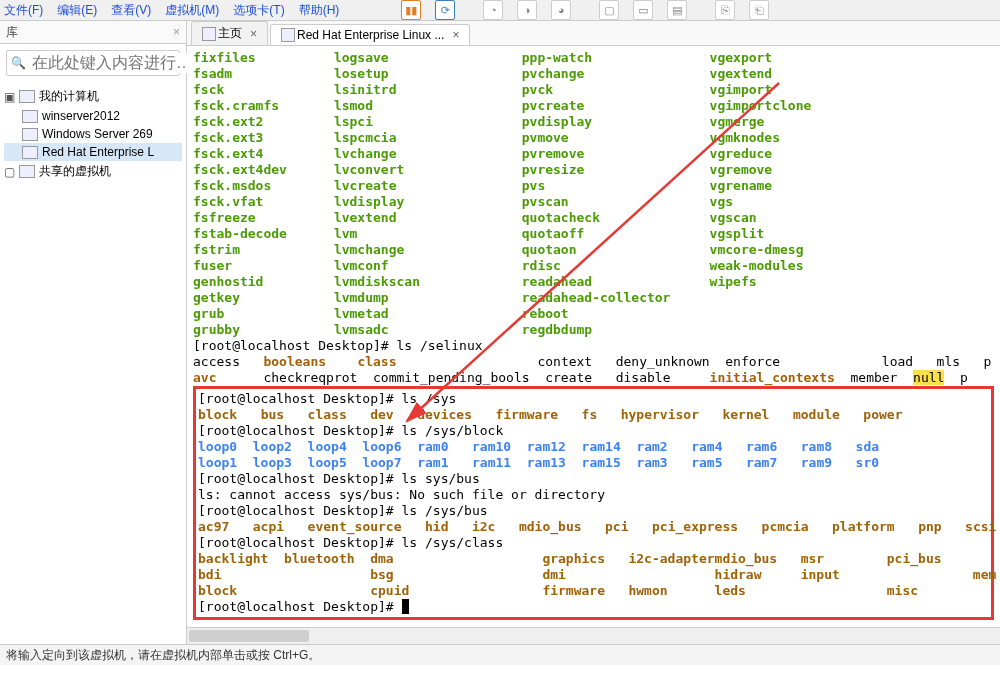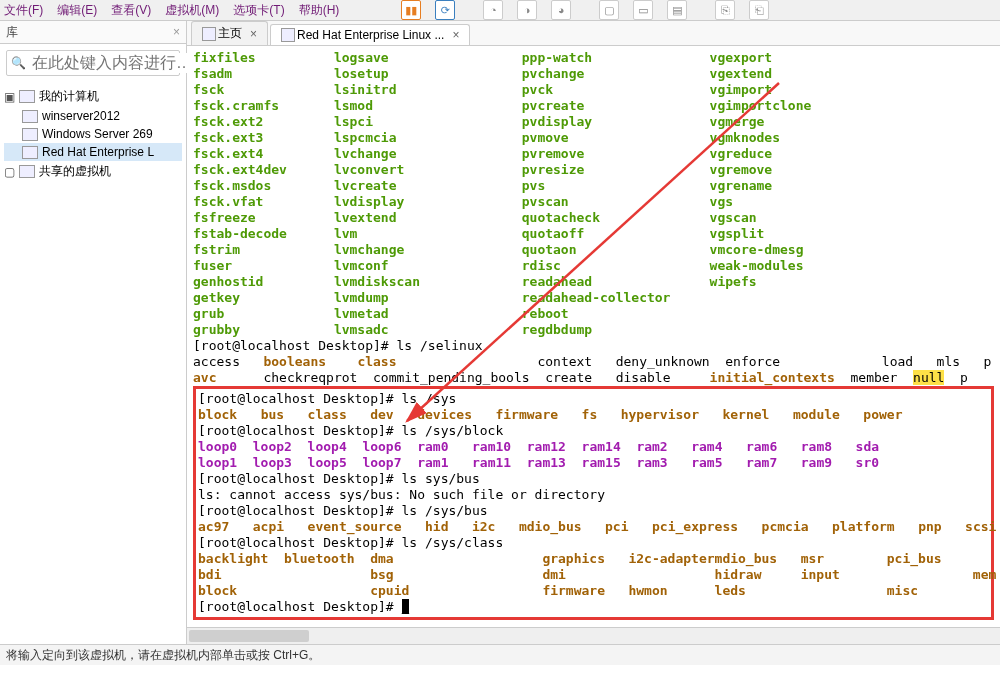--- a/index.html
+++ b/index.html
@@ -1,17 +1,17 @@
 <!DOCTYPE html>
 <html><head>
 <meta charset="utf-8">
 <style>
   html,body{margin:0;padding:0;font-family:"Microsoft YaHei",Arial,sans-serif;font-size:12px;background:#fff;color:#000;overflow:hidden}
   .menubar{height:20px;background:#f0f0f0;border-bottom:1px solid #ccc;display:flex;align-items:center;padding:0 4px;gap:14px}
-  .menubar span{color:#701a75}
+  .menubar span{color:#1d4ed8}
   .toolbar{height:30px;background:#f8f8f8;border-bottom:1px solid #ccc;display:flex;align-items:center;gap:6px;padding:0 6px}
   .tb-btn{width:18px;height:18px;border:1px solid #ccc;border-radius:2px;background:#fff;display:flex;align-items:center;justify-content:center;font-size:11px;color:#888}
   .tb-btn.orange{color:#e67e22;border-color:#e67e22}
   .tb-btn.blue{color:#3a7fbf;border-color:#3a7fbf}
   .body{display:flex;height:calc(693px - 20px - 30px - 20px)}
   .sidebar{width:186px;border-right:1px solid #ccc;background:#fff;display:flex;flex-direction:column}
   .side-head{height:22px;border-bottom:1px solid #ccc;display:flex;align-items:center;justify-content:space-between;padding:0 6px;background:#fafafa;color:#444}
   .side-head .x{color:#999;cursor:pointer}
   .search{margin:6px;display:flex;align-items:center;border:1px solid #ccc;border-radius:2px;padding:2px 4px;background:#fff}
   .search .icon{color:#888;margin-right:4px}
@@ -22,21 +22,21 @@
   .tree .item .ico{width:14px;height:11px;display:inline-block;border:1px solid #999;background:#eef}
   .tree .item.sel{background:#d6e8f8}
   .tree .indent{padding-left:18px}
   .tabs{display:flex;background:#f8f8f8;border-bottom:1px solid #ccc;height:24px;align-items:flex-end;padding-left:4px;gap:2px}
   .tab{display:flex;align-items:center;gap:2px;padding:3px 10px;border:1px solid #ccc;border-bottom:none;background:#f2f2f2;border-radius:3px 3px 0 0;font-size:12px}
   .tab.active{background:#fff}
   .tab .ico{width:12px;height:12px;display:inline-block;border:1px solid #999;background:#eef}
   .tab .x{color:#666;margin-left:6px}
   .terminal{flex:1;overflow:hidden;padding:4px 6px;font-family:Consolas,Menlo,monospace;font-size:13px;line-height:16px;background:#fff}
   .t-row{white-space:pre}
-  .t-cyan{color:#a21caf;font-weight:bold}
+  .t-cyan{color:#3b82f6;font-weight:bold}
   .t-green{color:#4e9a06;font-weight:bold}
   .t-black{color:#000}
   .t-blue{color:#a16207;font-weight:bold}
   .t-hl{background:#fde047;color:#000;font-weight:normal}
   .redbox{border:3px solid #e53935}
   .arrow-svg{position:absolute;pointer-events:none}
   .statusbar{height:20px;border-top:1px solid #ccc;background:#f4f4f4;display:flex;align-items:center;padding:0 6px;font-size:12px;color:#333}
   .scrollbar-h{height:16px;background:#efefef;border-top:1px solid #ccc;position:relative}
   .scrollbar-h .thumb{position:absolute;top:2px;height:12px;background:#cfcfcf;border-radius:2px}
   .right-area{position:relative;flex:1;display:flex;flex-direction:column;min-width:0}

